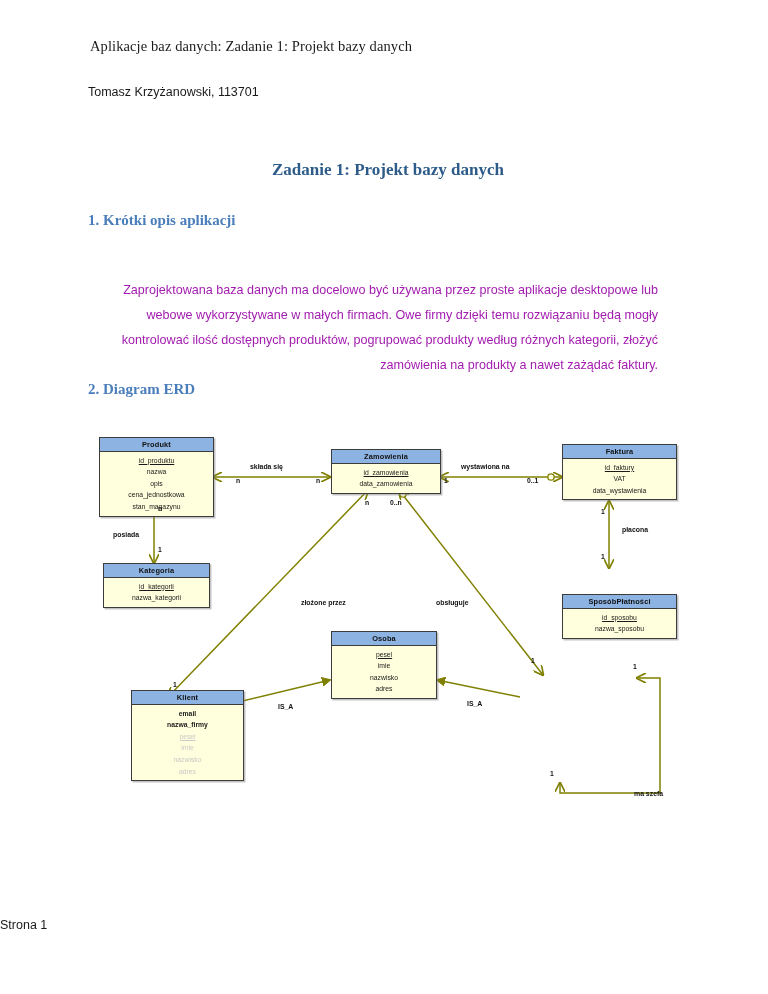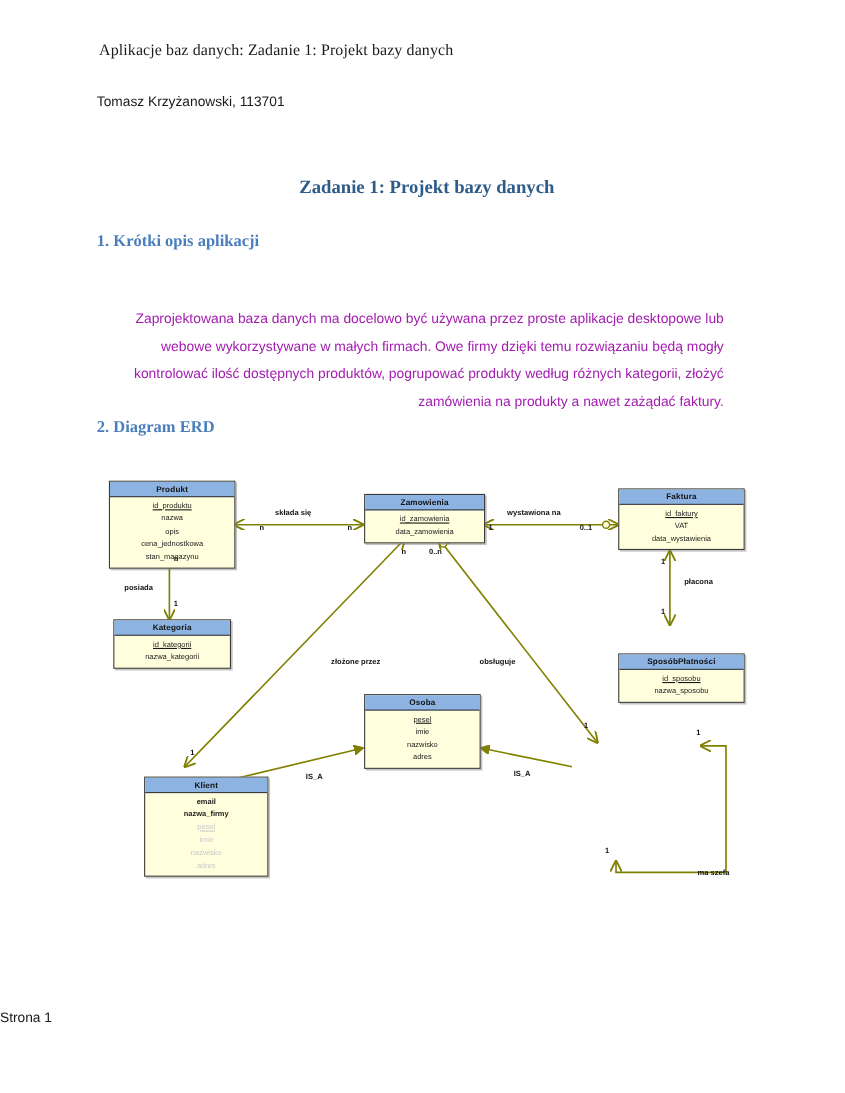--- a/index.html
+++ b/index.html
@@ -189,21 +189,21 @@
     <div class="entity" style="left:331px;top:206px;width:106px;">
       <div class="ent-title">Osoba</div>
       <div class="attrs">
         <div class="attr pk">pesel</div>
         <div class="attr">imie</div>
         <div class="attr">nazwisko</div>
         <div class="attr">adres</div>
       </div>
     </div>
 
-    <div class="entity" style="left:131px;top:265px;width:113px;margin-top:16px;">
+    <div class="entity" style="left:131px;top:265px;width:113px;">
       <div class="ent-title">Klient</div>
       <div class="attrs">
         <div class="attr bold">email</div>
         <div class="attr bold">nazwa_firmy</div>
         <div class="attr pk inh">pesel</div>
         <div class="attr inh">imie</div>
         <div class="attr inh">nazwisko</div>
         <div class="attr inh">adres</div>
       </div>
     </div>

